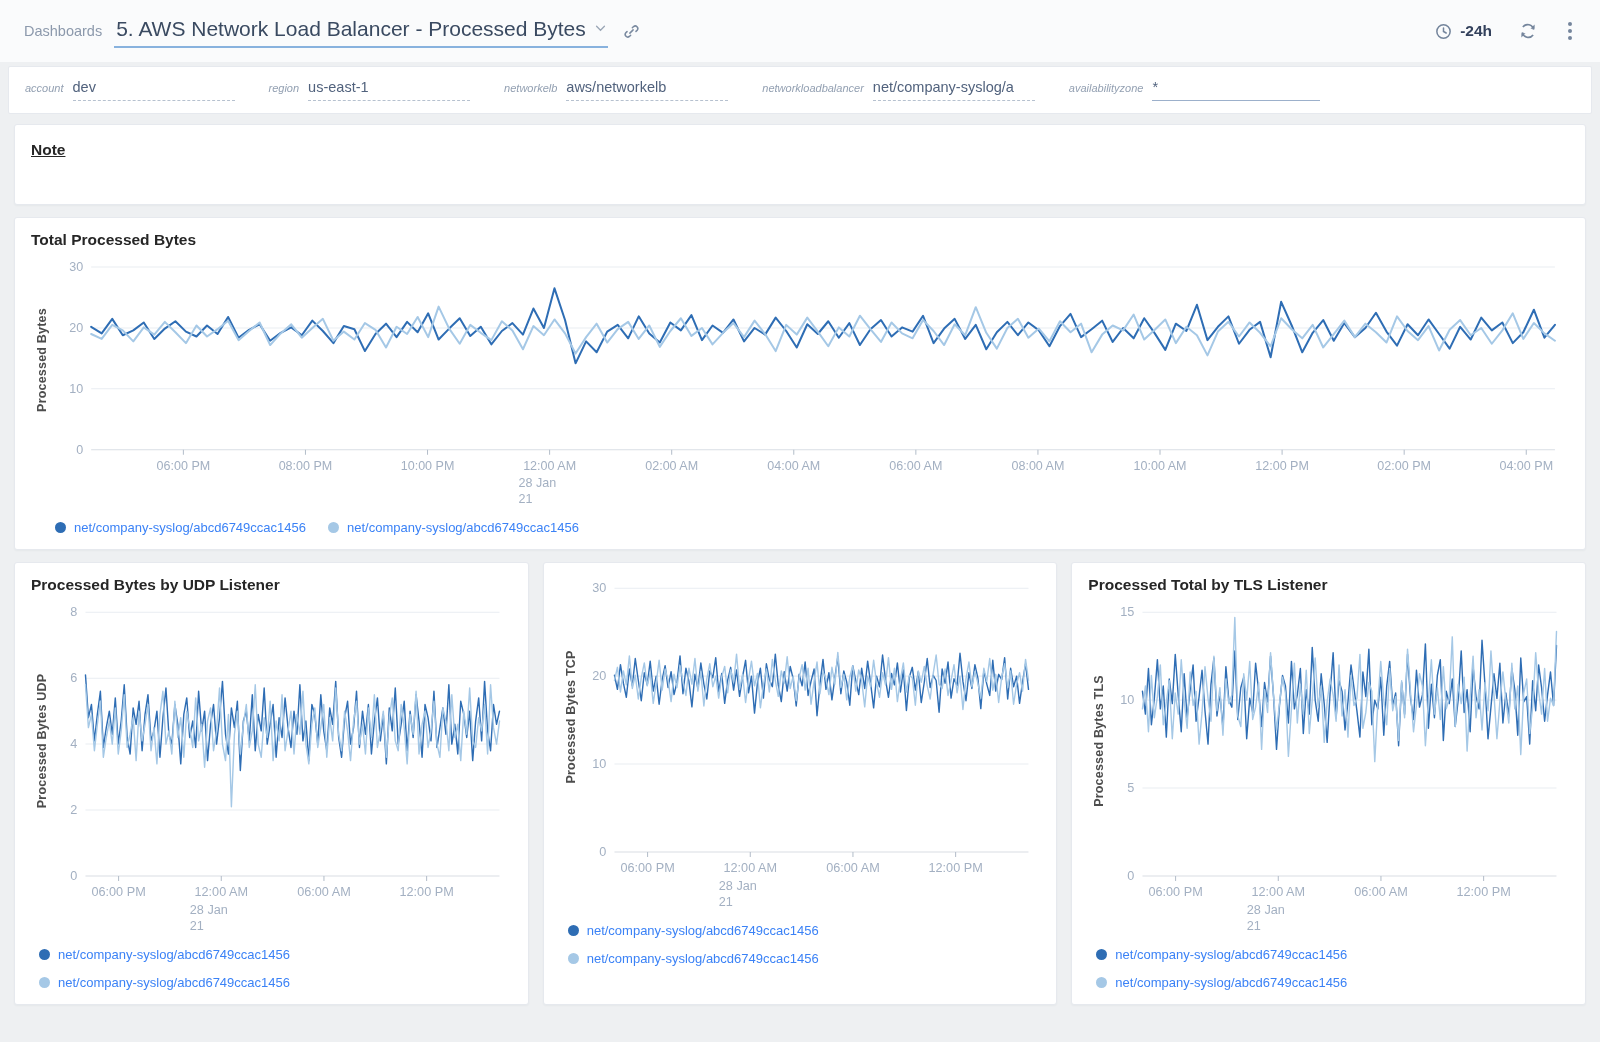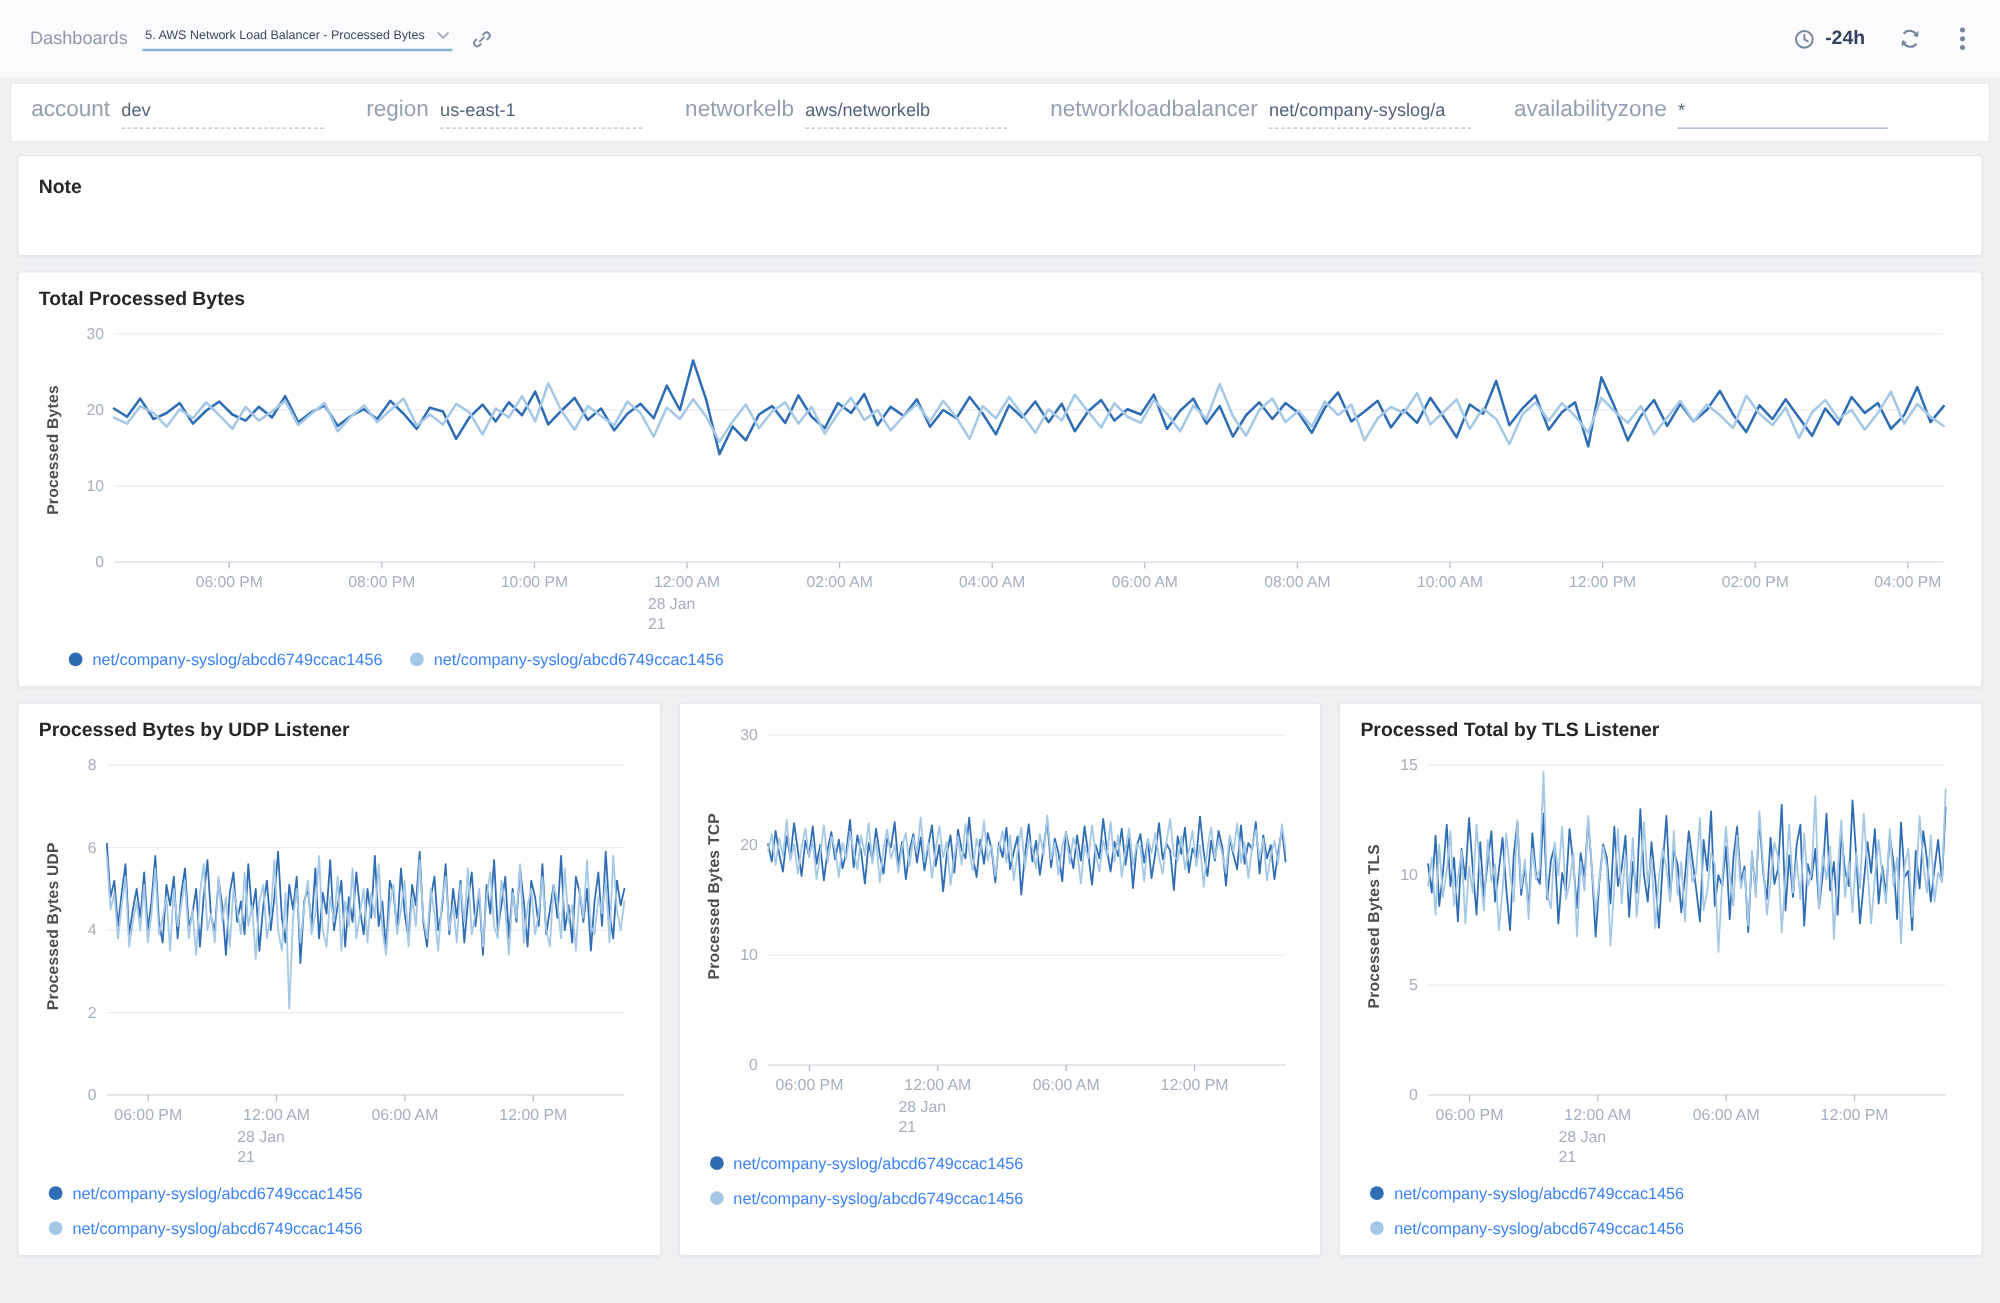--- a/index.html
+++ b/index.html
@@ -3,40 +3,40 @@
 <meta charset="utf-8">
 <style>
   * { margin:0; padding:0; box-sizing:border-box; }
   html,body { width:1600px; height:1042px; overflow:hidden; }
   body { background:var(--page-bg,#eef0f2); font-family:"Liberation Sans",sans-serif; }
 
   
   .topbar { height:62px; background:var(--topbar-bg,#fafbfc); display:flex; align-items:center; padding:0 24px; }
   .crumb { font-size:14.5px; color:var(--muted,#8c99ac); margin-right:12px; }
   .title-wrap { display:flex; align-items:center; gap:9px; padding:2px 2px 5px 2px; border-bottom:2px solid var(--title-underline,#88b2de); cursor:pointer; }
-  .dash-title { font-size:10px; color:var(--title-text,#3a4a61);text-align:right; }
+  .dash-title { font-size:21px; color:var(--title-text,#3a4a61);text-align:right; }
   .chev { display:flex; }
   .link-btn { margin-left:14px; display:flex; }
   .topbar-right { margin-left:auto; display:flex; align-items:center; gap:26px; }
   .time-group { display:flex; align-items:center; gap:7px; }
   .time-text { font-size:15.5px; font-weight:700; color:var(--time-text,#33415c); }
   .kebab { display:flex; flex-direction:column; gap:3px; padding:2px 4px; cursor:pointer; }
   .kdot { width:4px; height:4px; border-radius:50%; background:var(--icon,#74859c); }
 
   
   .filterbar { margin:4px 8px 0 8px; height:48px; background:#fff; border-radius:2px; border:1px solid var(--panel-border,#e6e9ee); display:flex; align-items:center; padding:0 16px; gap:34px; }
   .filter-field { display:flex; align-items:baseline; gap:9px; }
-  .f-label { font-size:18px; color:var(--filter-label,#93a0b2); white-space:nowrap; }
+  .f-label { font-size:11px; color:var(--filter-label,#93a0b2); white-space:nowrap;font-style:italic; }
   .f-value { font-size:14.5px; color:var(--filter-value,#51627d); width:162px; padding-bottom:5px; border-bottom:1px dashed var(--filter-dash,#b6c1cf); cursor:text; white-space:nowrap; overflow:hidden; }
   .f-value.solid { border-bottom:1px solid var(--filter-solid,#9cb0cb); width:168px; }
 
   
   .panel { background:#fff; border:1px solid var(--panel-border,#e6e9ee); border-radius:3px; box-shadow:0 1px 2px rgba(30,40,60,0.04); }
   .note-panel { margin:10px 14px 0 14px; padding:16px 16px 22px 16px; }
-  .note-title { font-size:15.5px; font-weight:700; color:#262626; margin-bottom:23px; }
+  .note-title { font-size:15.5px; font-weight:700; color:#262626; margin-bottom:23px;text-decoration:underline; }
   .note-body { font-size:13.5px; color:#1c1c1c; }
 
   .chart-panel { padding:13px 16px 14px 16px; }
   .total-panel { margin:12px 14px 0 14px; }
   .charts-row { display:flex; gap:14px; margin:12px 14px 0 14px; }
   .charts-row .chart-panel { flex:1 1 0; min-width:0; }
   .panel-title { font-size:15.5px; font-weight:700; color:#262626; margin-bottom:6px; }
 
   .chart-row { display:flex; align-items:stretch; }
   .ylab-col { width:22px; position:relative; flex:0 0 22px; }

